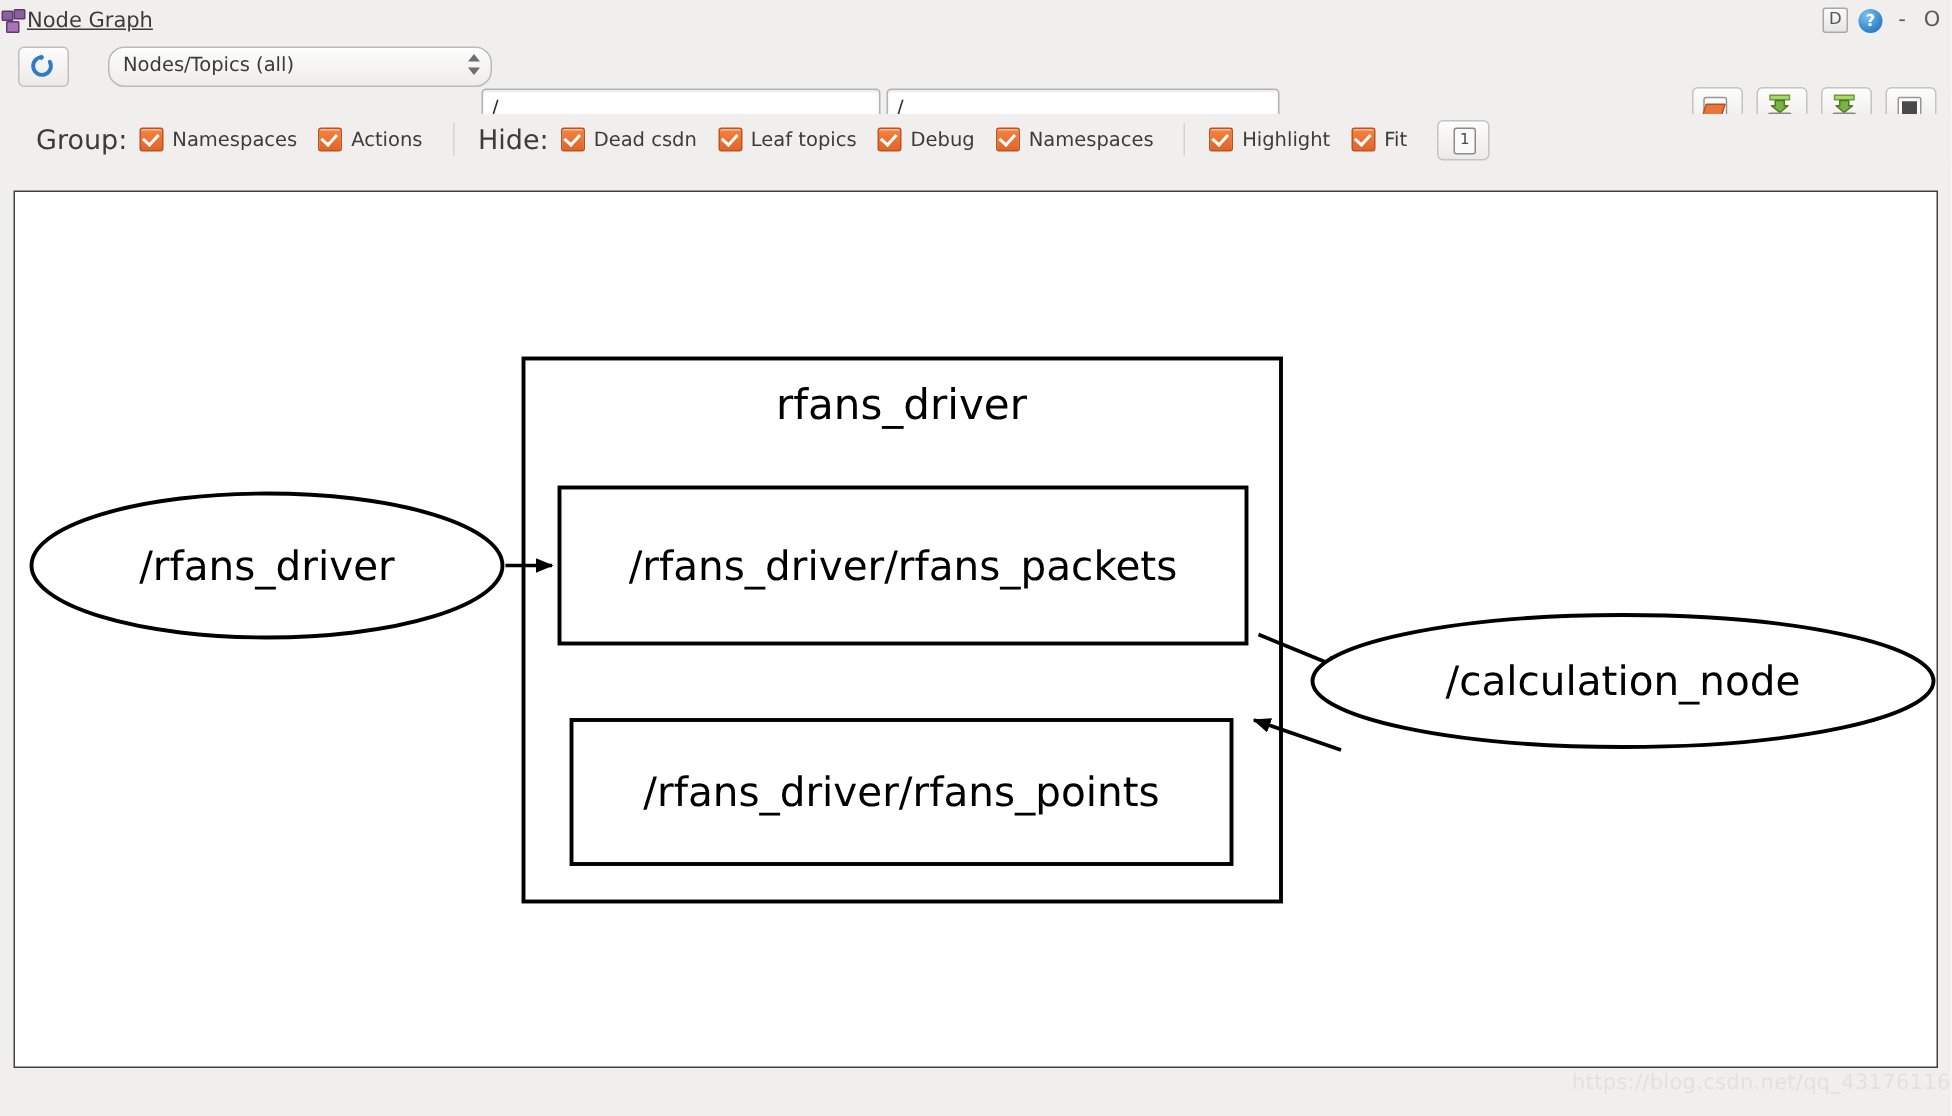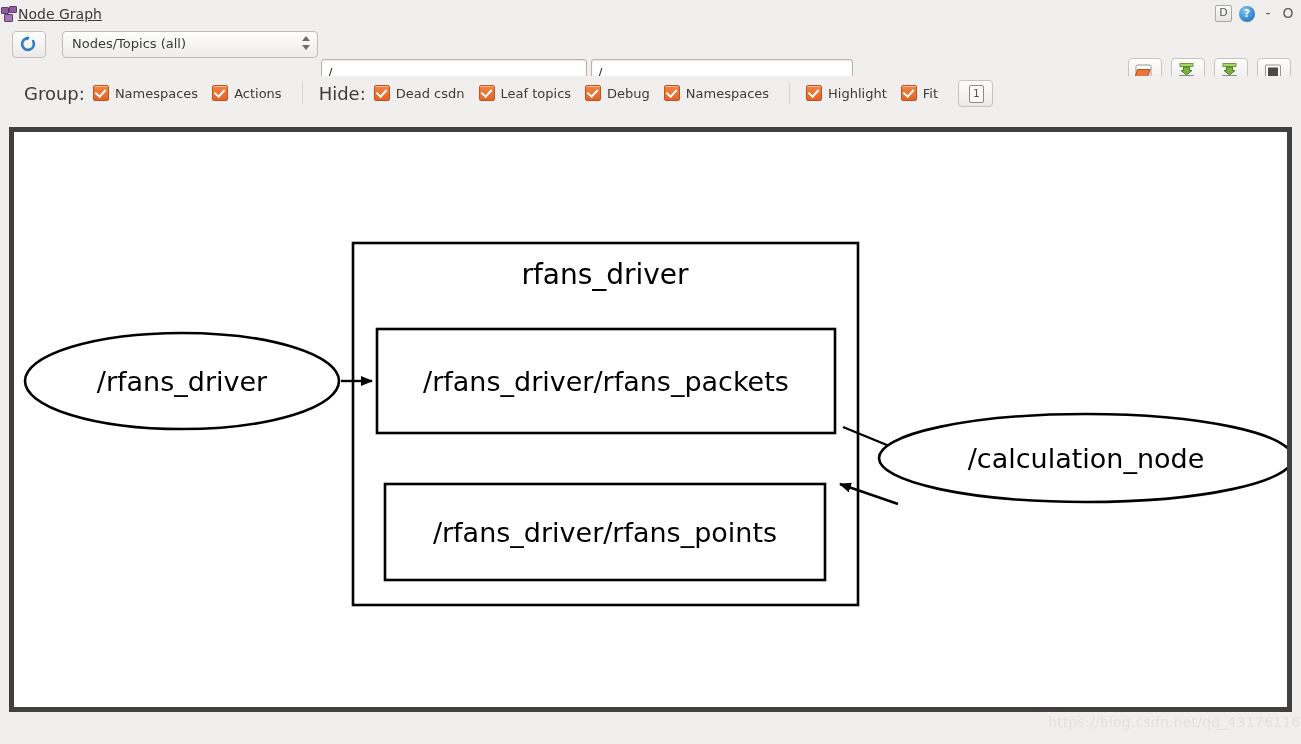--- a/index.html
+++ b/index.html
@@ -111,24 +111,24 @@
     box-shadow: inset 0 1px 0 #ffffff;
     cursor: pointer;
   }
   .icon-refresh {
     position: absolute;
     left: 7px; top: 4px;
     width: 16px; height: 16px;
   }
   .combo {
     position: absolute;
-    left: 62px; top: 4px;
+    left: 72px; top: 4px;
     width: 254px; height: 25px;
     border: 1px solid #bdbab7;
-    border-radius: 4px;
+    border-radius: 11px;
     background: linear-gradient(#fdfdfd, #efedeb);
     box-shadow: inset 0 1px 0 #ffffff;
     cursor: pointer;
   }
   .combo-label {
     position: absolute;
     left: 9px; top: 4px;
     font-size: 13px;
     color: #3a3a3a;
     white-space: nowrap;
@@ -265,21 +265,21 @@
     text-align: center;
     color: #4a4a4a;
   }
 
   
   .graphview {
     position: absolute;
     left: 9px; top: 127px;
     width: 1283px; height: 585px;
     background: #ffffff;
-    border: 5px solid #404040;
+    border: 1px solid #404040;
     box-sizing: border-box;
     overflow: hidden;
     text-decoration: underline;
   }
   .graphview svg { display: block; }
 
   .node-label {
     font-family: "DejaVu Sans", sans-serif;
     fill: #000000;
     text-anchor: middle;

